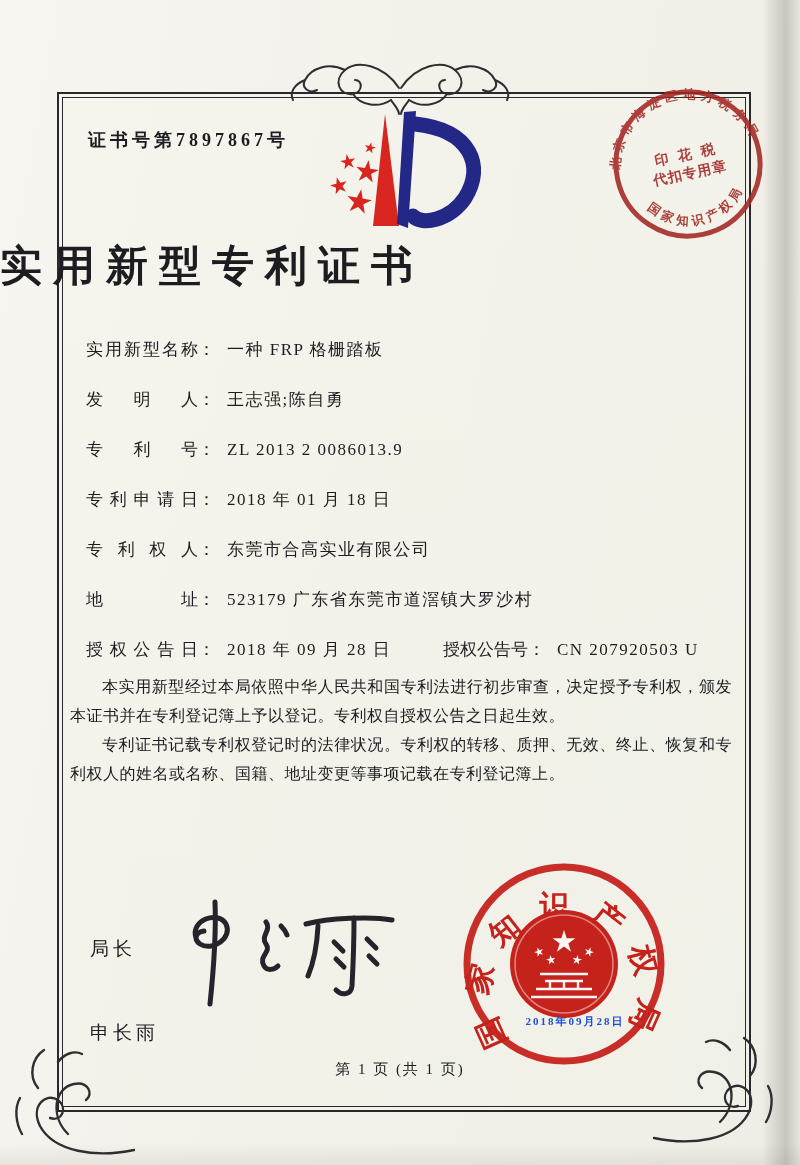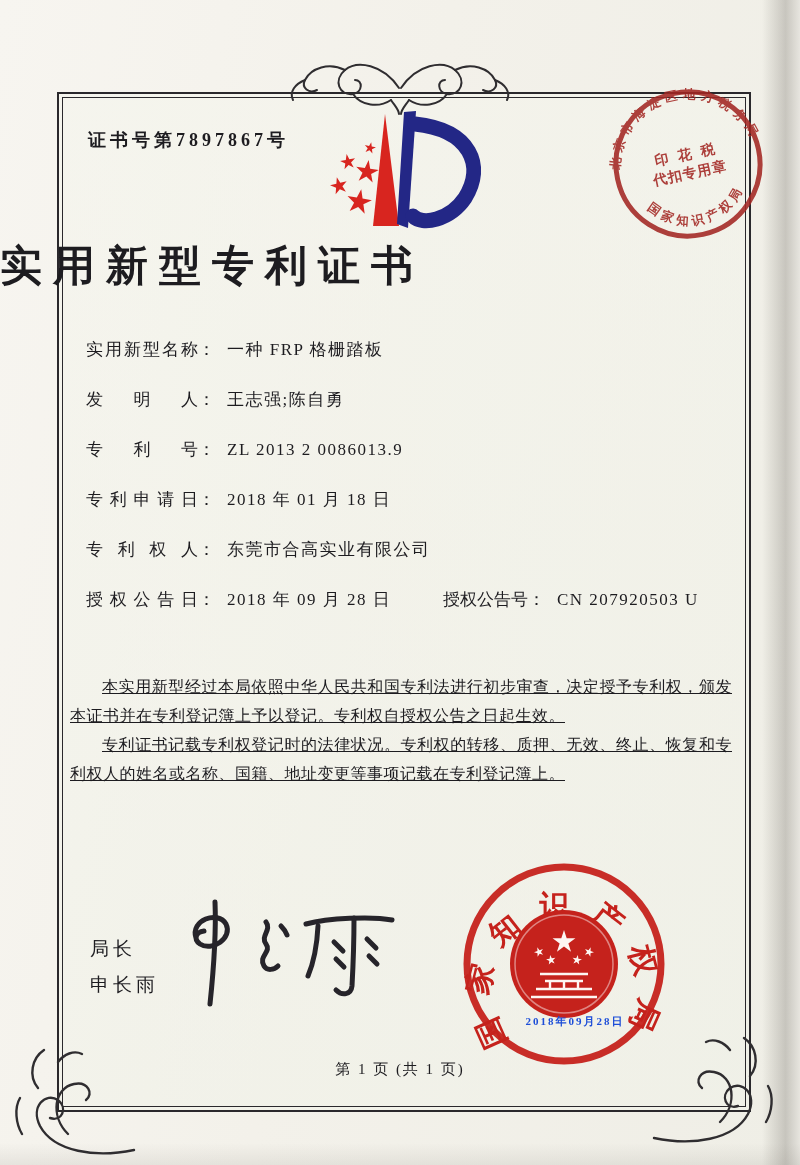--- a/index.html
+++ b/index.html
@@ -43,25 +43,25 @@
 
   .fields { position:absolute; left:86px; top:338px; width:640px; }
   .field { position:relative; height:23px; margin-bottom:27px; font-size:17px; white-space:nowrap; }
   .flabel { display:inline-block; width:112px; text-align:justify; text-align-last:justify; vertical-align:top; }
   .colon { display:inline-block; }
   .fvalue { margin-left:12px; letter-spacing:1.5px; }
   .grant-no { position:absolute; left:357px; top:0; font-size:17px; white-space:nowrap; }
   .grant-no .fvalue { }
 
   .paras { position:absolute; left:70px; top:672px; width:662px; font-size:16px; line-height:29px;
-           text-align:justify; letter-spacing:0.5px;text-decoration:underline; }
+           text-align:justify; letter-spacing:0.5px; }
   .paras p { margin:0; text-indent:2em; }
 
   .commissioner-title { position:absolute; left:90px; top:936px; font-size:19px; letter-spacing:4px; }
-  .commissioner-name  { position:absolute; left:90px; top:972px; font-size:19px; letter-spacing:4px; }
+  .commissioner-name  { position:absolute; left:90px; top:1020px; font-size:19px; letter-spacing:4px; }
   .signature { position:absolute; left:160px; top:896px; width:250px; height:115px; }
 
   .seal { position:absolute; left:456px; top:856px; width:216px; height:216px; }
   .seal-date { position:absolute; left:470px; top:1014px; width:210px; text-align:center;
                font-size:11px; font-weight:bold; letter-spacing:2px; color:#1d4ed8; }
 
   .footer { position:absolute; left:0; top:1060px; width:100%; text-align:center;
             font-size:15px; letter-spacing:2px; }
 </style>
 </head>
@@ -161,20 +161,23 @@
     <span class="flabel">发明人</span><span class="colon">：</span><span class="fvalue">王志强;陈自勇</span>
   </div>
   <div class="field">
     <span class="flabel">专利号</span><span class="colon">：</span><span class="fvalue">ZL 2013 2 0086013.9</span>
   </div>
   <div class="field">
     <span class="flabel">专利申请日</span><span class="colon">：</span><span class="fvalue">2018 年 01 月 18 日</span>
   </div>
   <div class="field">
     <span class="flabel">专利权人</span><span class="colon">：</span><span class="fvalue">东莞市合高实业有限公司</span>
+  </div>
+  <div class="field">
+    <span class="flabel">地址</span><span class="colon">：</span><span class="fvalue">523179 广东省东莞市道滘镇大罗沙村</span>
   </div>
   <div class="field">
     <span class="flabel">授权公告日</span><span class="colon">：</span><span class="fvalue">2018 年 09 月 28 日</span>
     <span class="grant-no">
       <span>授权公告号</span><span class="colon">：</span><span class="fvalue">CN 207920503 U</span>
     </span>
   </div>
 </div>
 
 <div class="paras">

